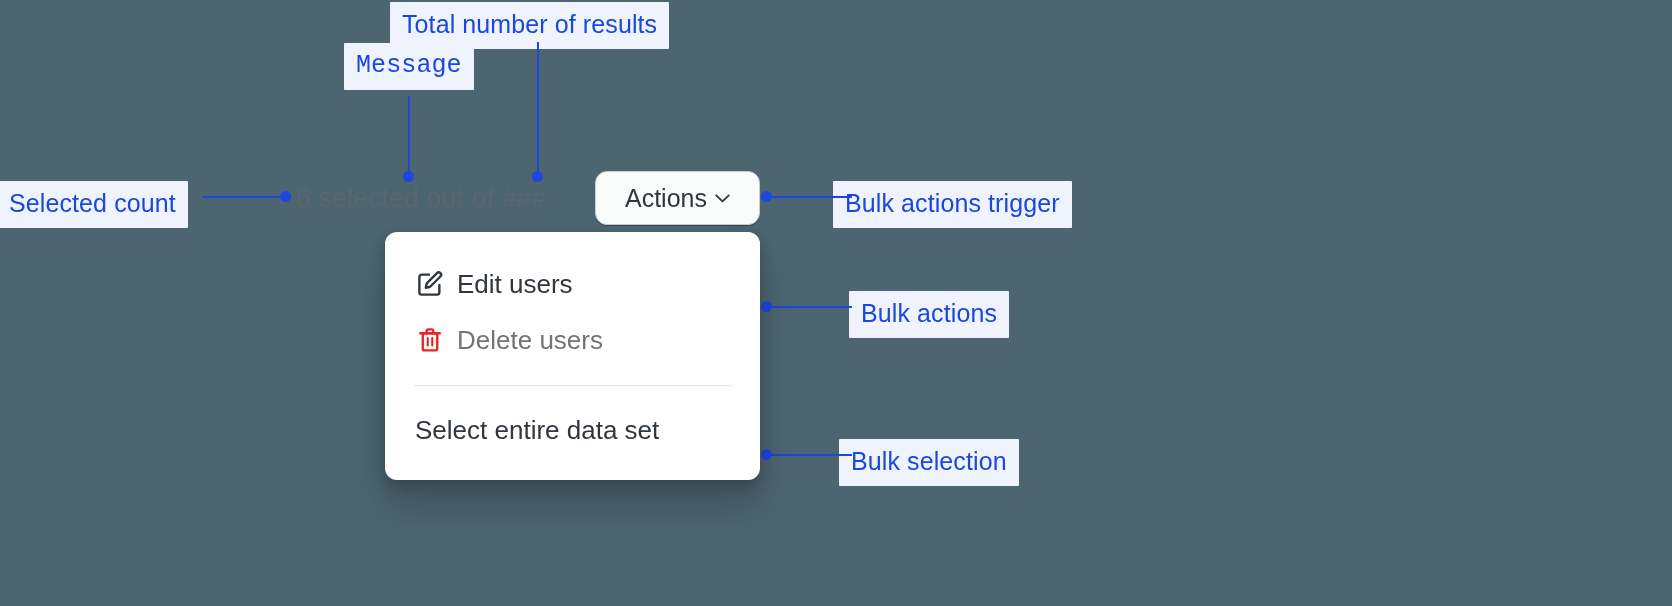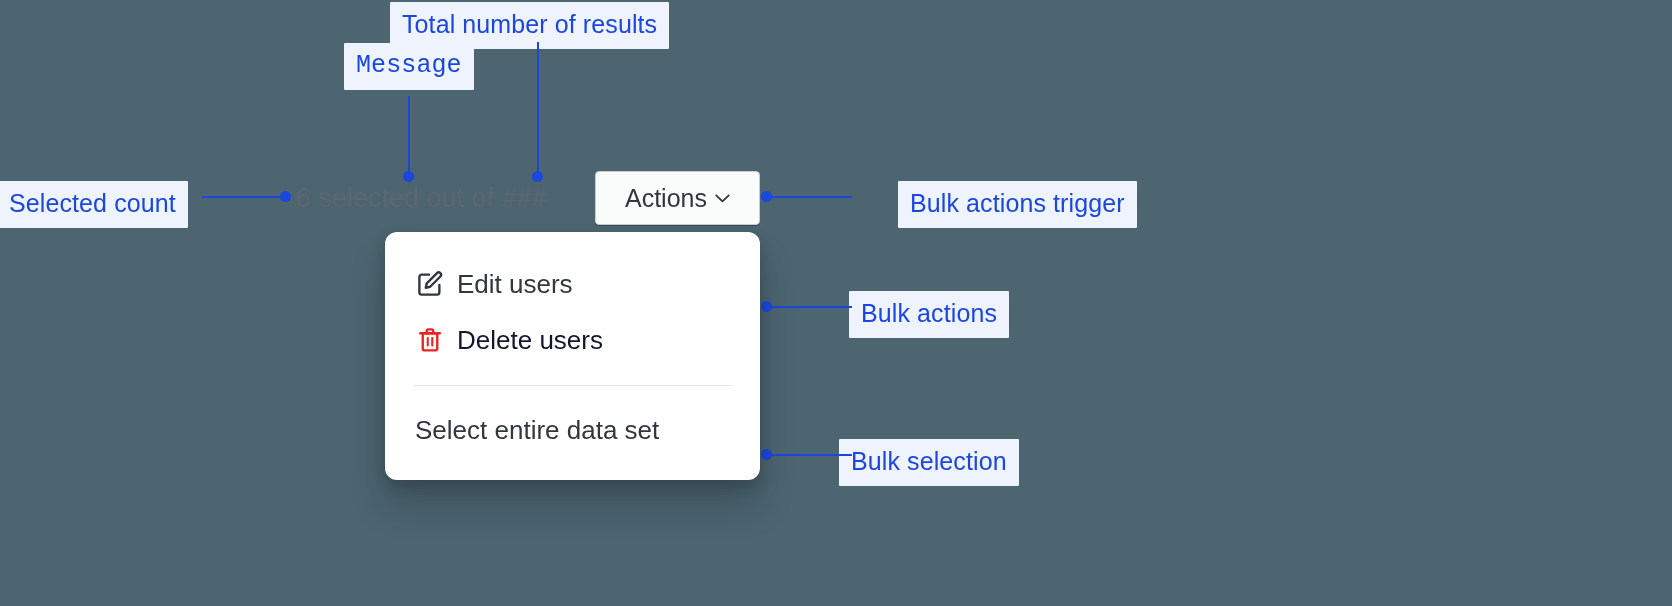--- a/index.html
+++ b/index.html
@@ -65,21 +65,21 @@
 
   .actions-button {
     position: absolute;
     left: 595px;
     top: 171px;
     width: 165px;
     height: 54px;
     box-sizing: border-box;
     background: #fafbfb;
     border: 1px solid #c9cccf;
-    border-radius: 4px;
+    border-radius: 12px;
     box-shadow: 0 1px 0 rgba(0,0,0,0.28);
     display: flex;
     align-items: center;
     justify-content: center;
     gap: 8px;
     cursor: pointer;
   }
   .actions-button .label {
     font-size: 25px;
     color: #31373d;
@@ -107,21 +107,21 @@
     display: flex;
     align-items: center;
     gap: 12px;
     padding: 11px 30px;
     font-size: 26px;
     line-height: 34px;
     color: #31373d;
     white-space: nowrap;
     cursor: pointer;
   }
-  .menu-item.danger { color: #0f172a; }
+  .menu-item.danger { color: #737373; }
   .menu-item .mi-icon {
     width: 30px;
     height: 30px;
     flex: 0 0 30px;
     display: block;
   }
   .menu-sep {
     height: 1px;
     background: #e3e5e7;
     margin: 17px 28px 16px 28px;
@@ -131,21 +131,21 @@
 <body>
 
 <div id="stage">
 
   <div class="chip" style="left:390px; top:2px;">Total number of results</div>
 
   <div class="chip" style="left:344px; top:43px;font-family:Liberation Mono, monospace;">Message</div>
 
   <div class="chip" style="left:-1px; top:181px;padding-left:10px;">Selected count</div>
 
-  <div class="chip" style="left:898px; top:181px;">Bulk actions trigger</div>
+  <div class="chip" style="left:833px; top:181px;">Bulk actions trigger</div>
 
   <div class="chip" style="left:849px; top:291px;">Bulk actions</div>
 
   <div class="chip" style="left:839px; top:439px;">Bulk selection</div>
 
   <div class="lead-v" style="left:537px; top:42px; height:134px;"></div>
   <div class="dot" style="left:532px; top:171px;"></div>
 
   <div class="lead-v" style="left:408px; top:96px; height:80px;"></div>
   <div class="dot" style="left:403px; top:171px;"></div>

